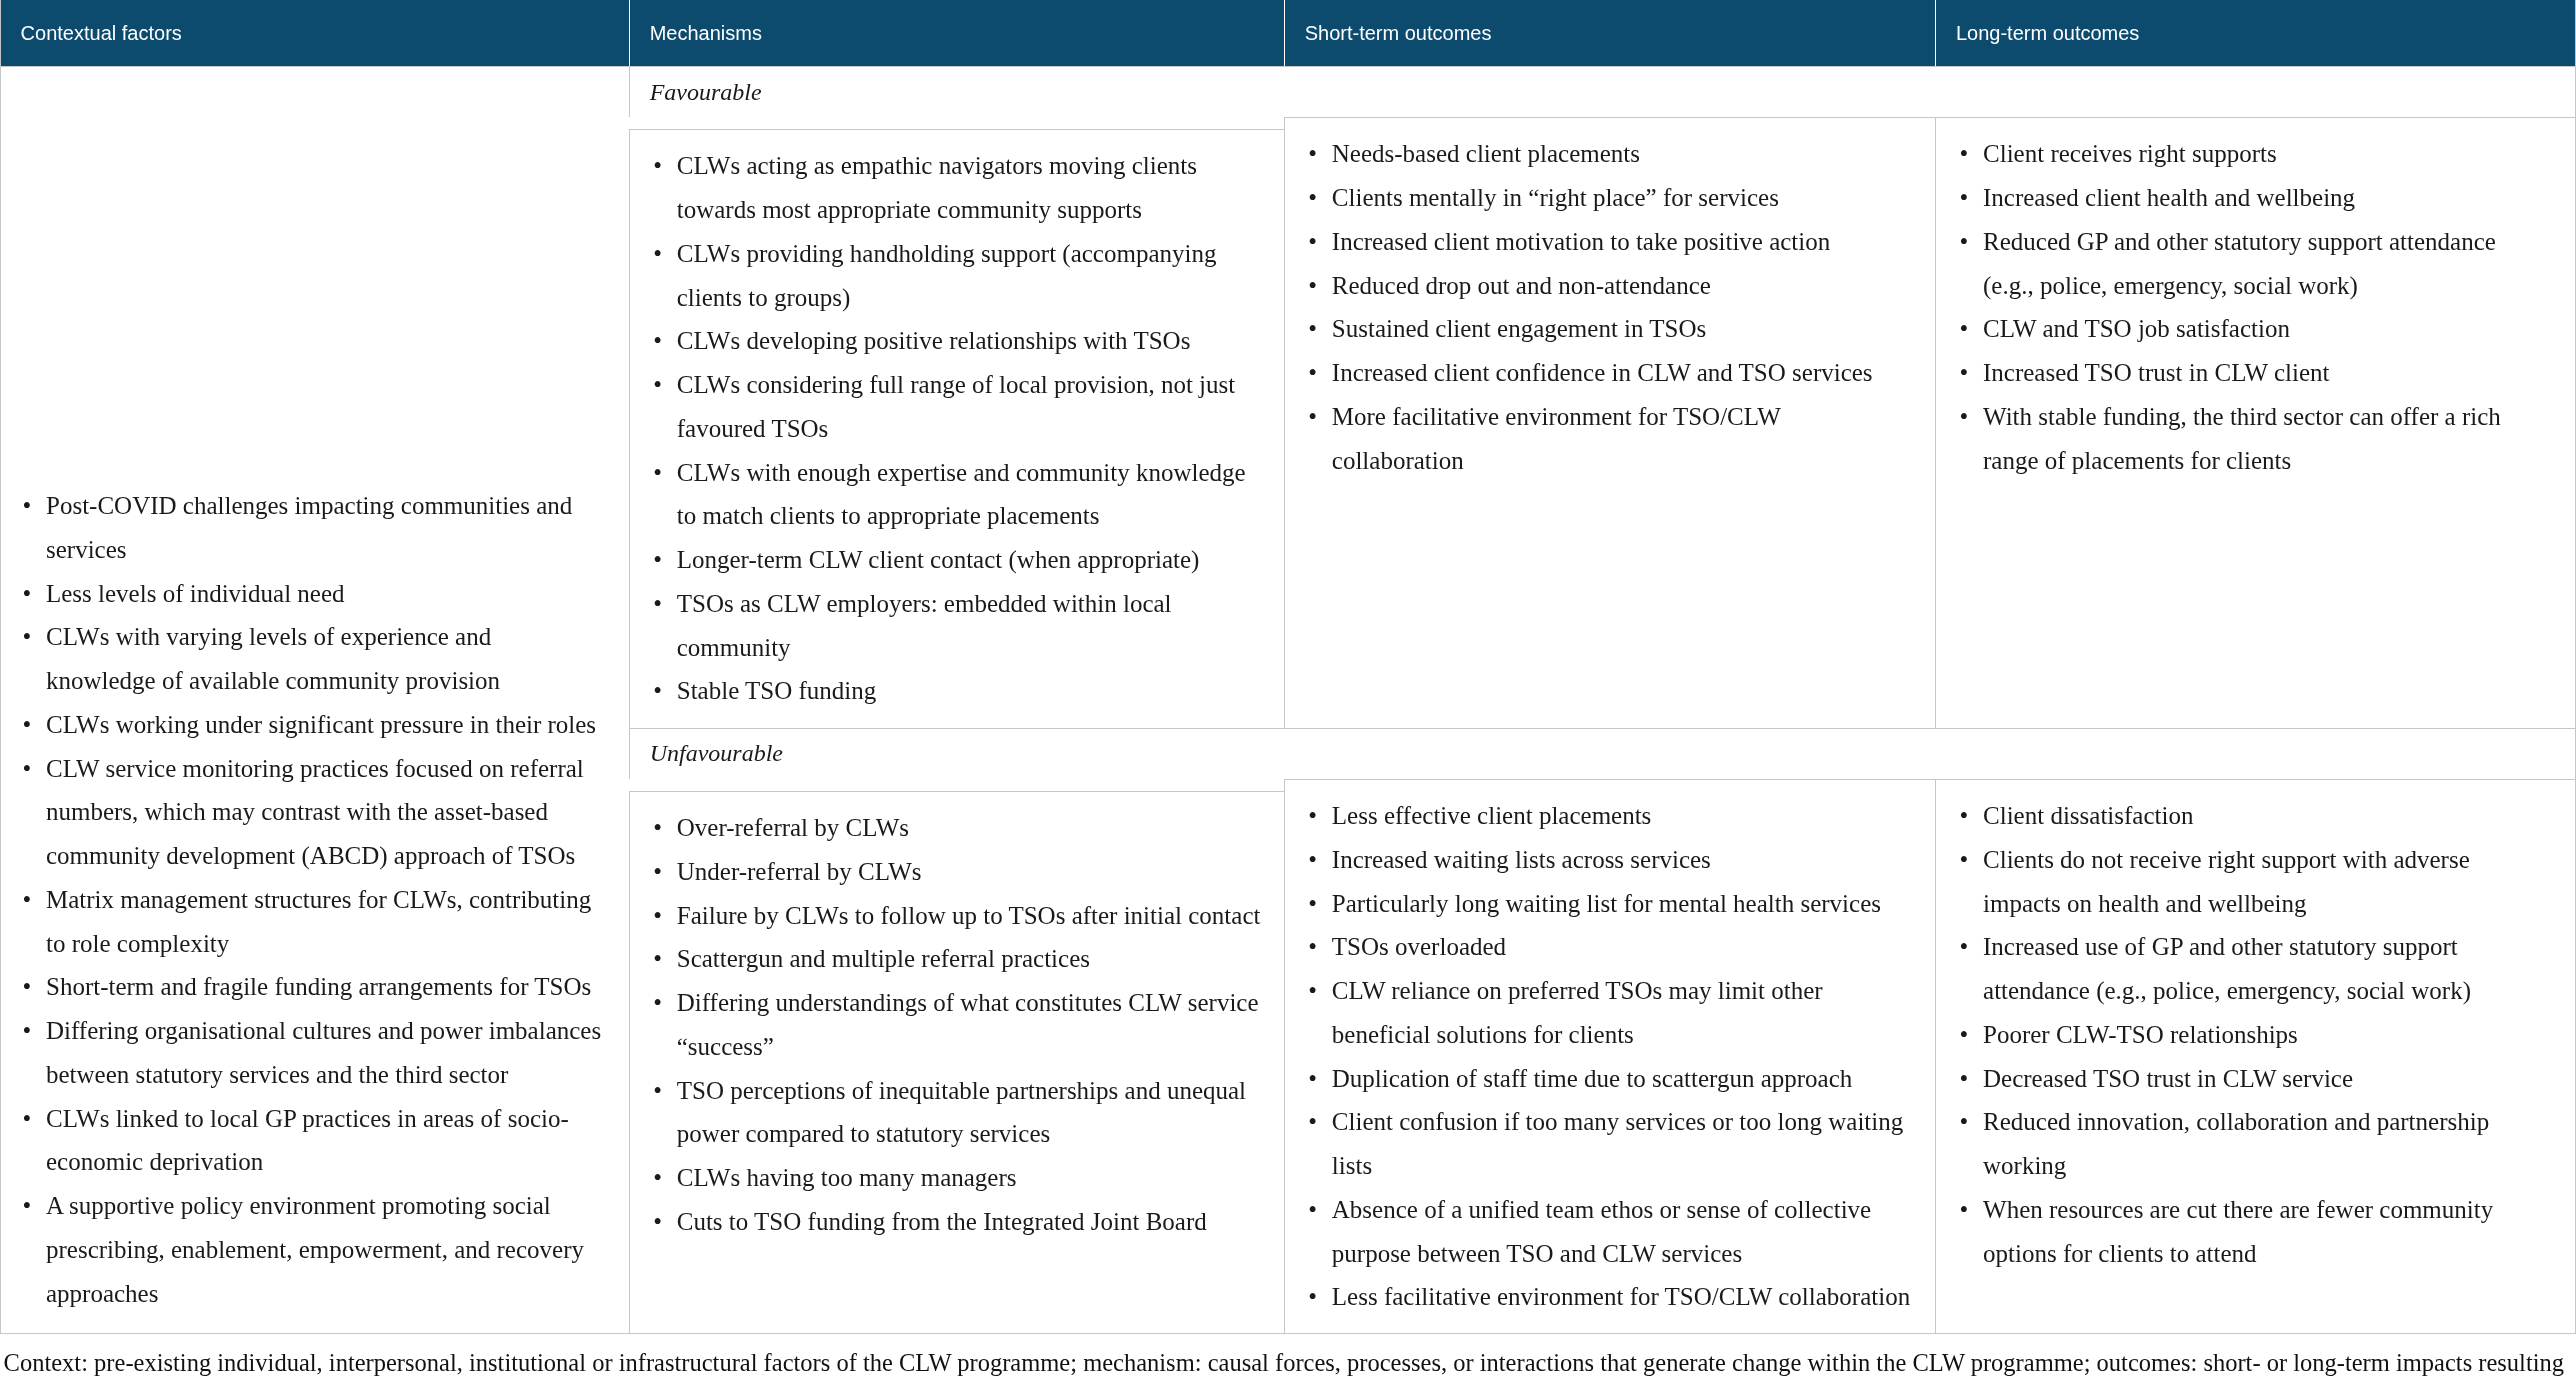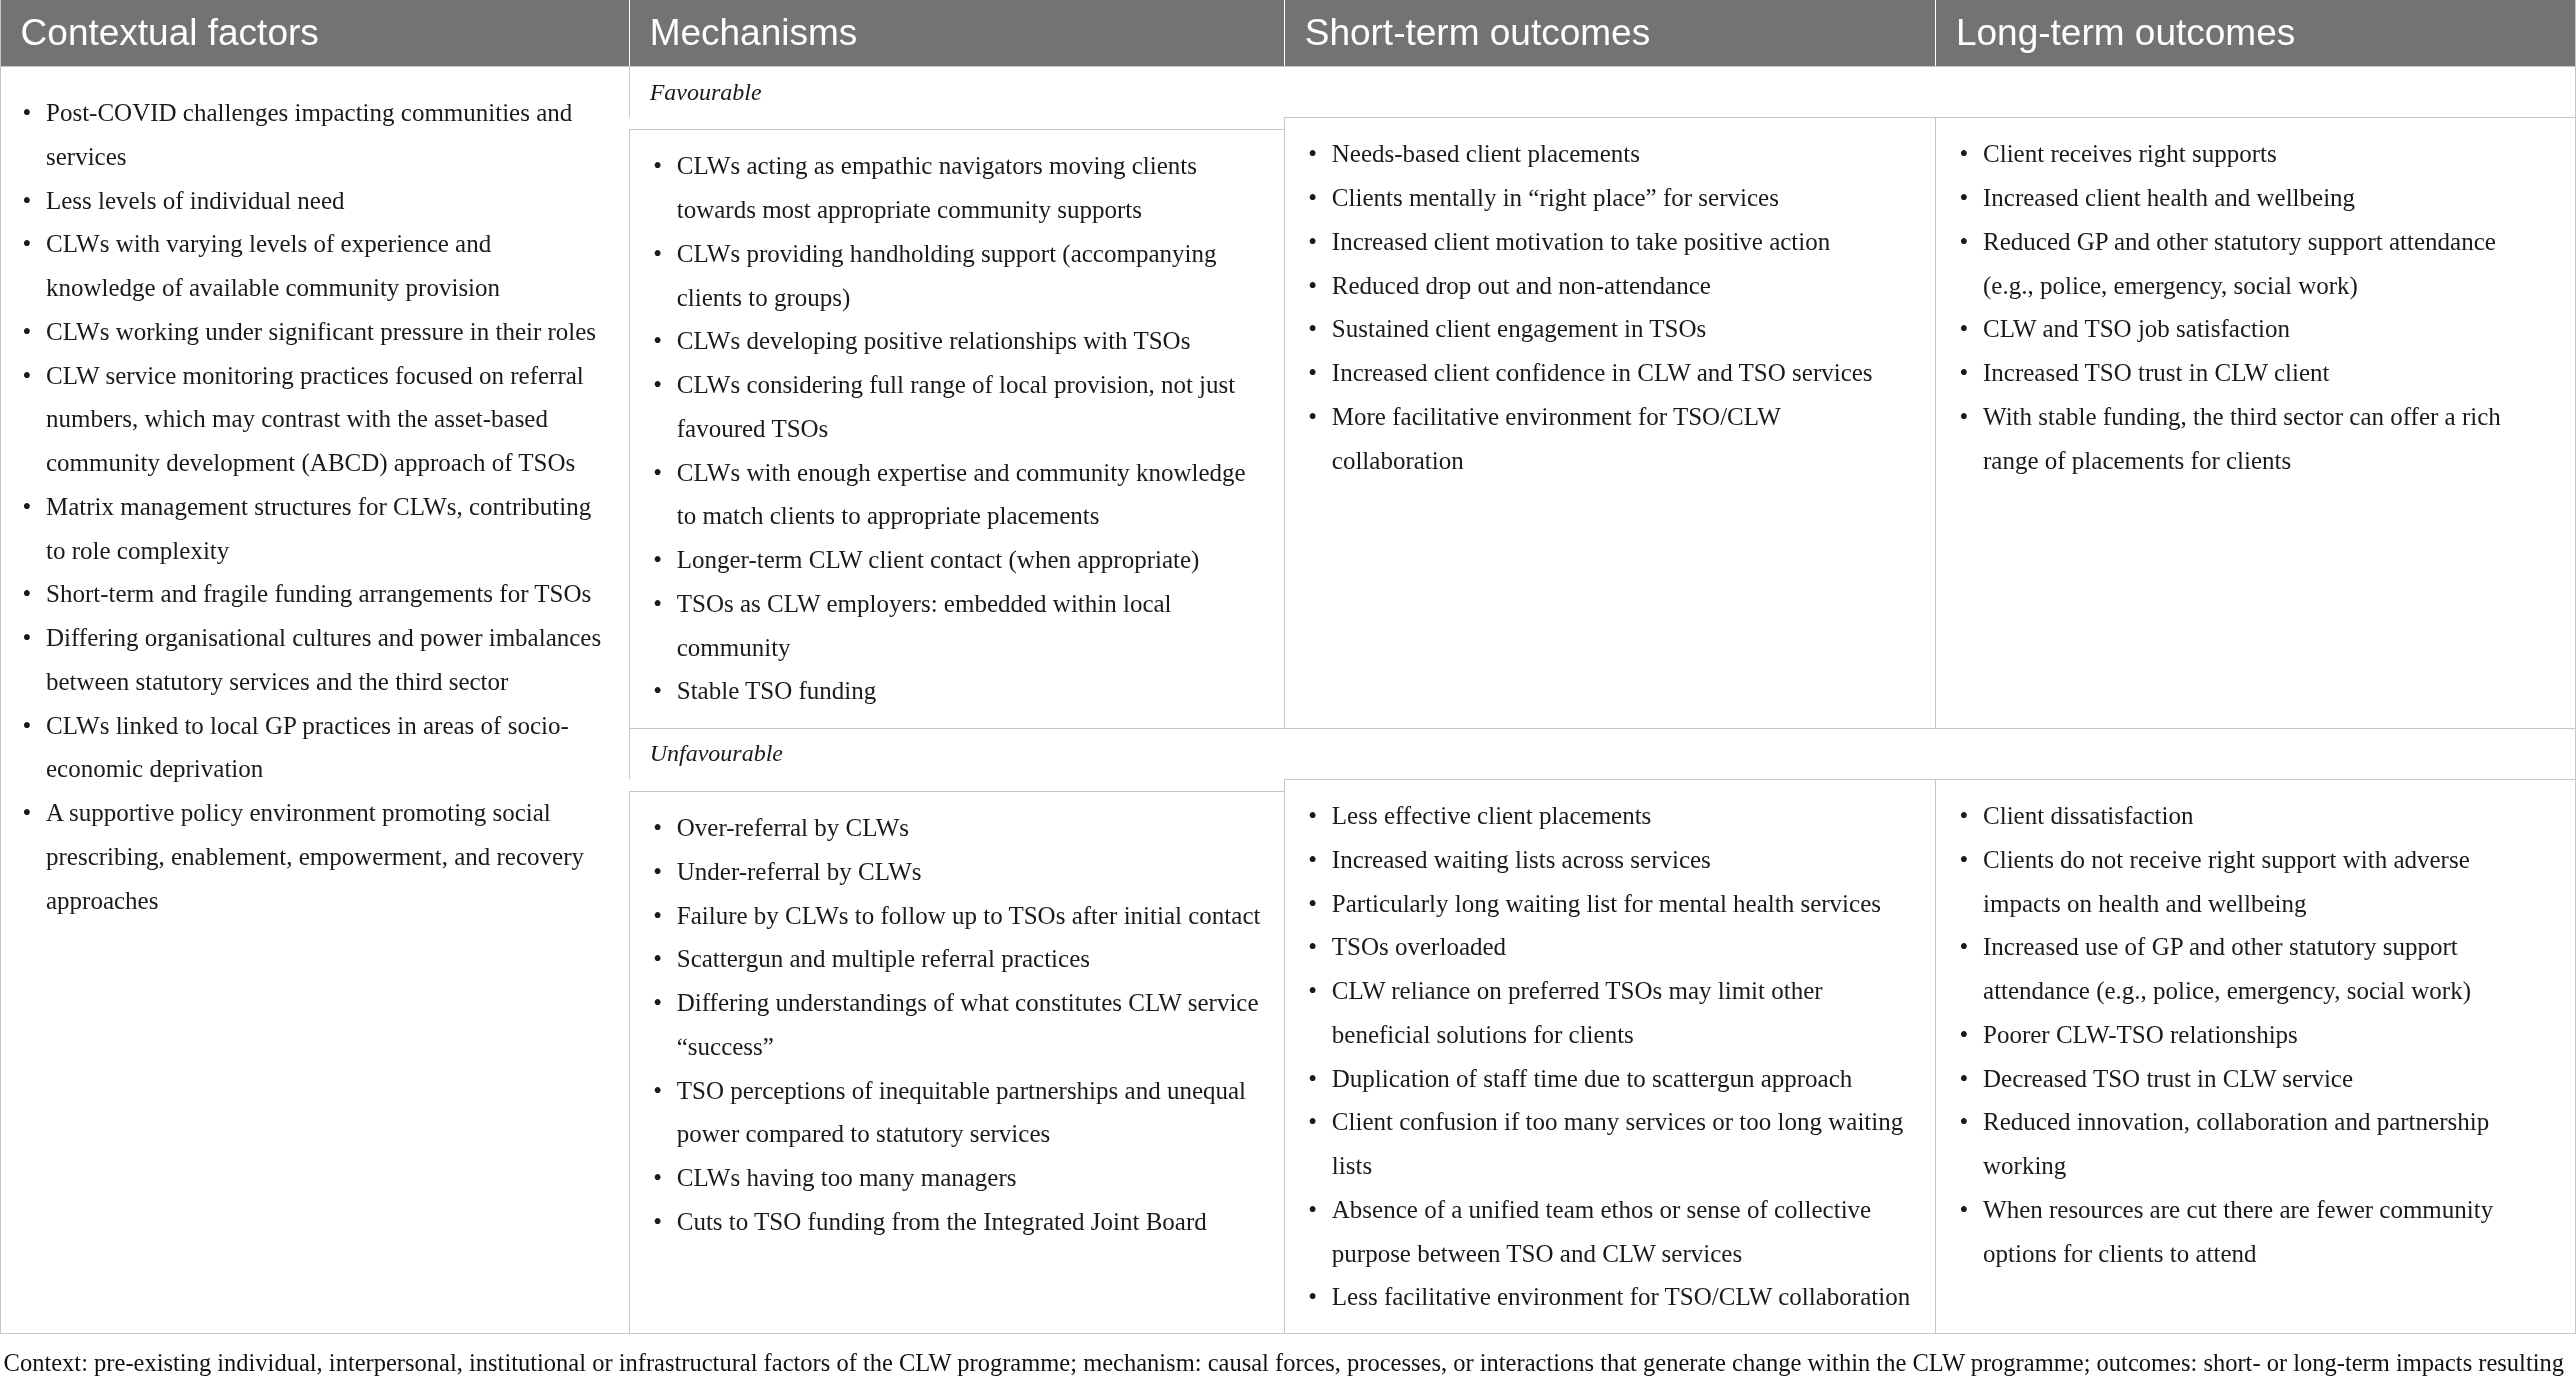--- a/index.html
+++ b/index.html
@@ -18,39 +18,39 @@
   .grid {
     display: grid;
     grid-template-columns: 24.4% 25.45% 25.3% 24.85%;
     grid-template-rows: 66px auto auto auto auto;
     border-left: 0.9px solid #c6c6c6;
     border-right: 0.9px solid #c6c6c6;
     border-bottom: 0.9px solid #c6c6c6;
     width: 100%;
   }
   .hcell {
-    background: #737373;
+    background: #0c4a6e;
     color: #ffffff;
     font-family: "Liberation Sans", "DejaVu Sans", sans-serif;
-    font-size: 37px;
+    font-size: 20px;
     font-weight: 400;
     padding: 13.4px 19.6px;
     display: flex;
     align-items: center;
     grid-row: 1;
   }
   .hcell + .hcell { border-left: 1.8px solid #ffffff; }
 
   .cell { border-top: 0.9px solid #c6c6c6; }
 
   .contextual-cell {
     grid-column: 1;
     grid-row: 2 / 6;
     display: flex;
-    align-items: flex-start;
+    align-items: flex-end;
     padding: 24px 23px 18px 9px;
   }
   .section-label {
     grid-column: 2 / 5;
     border-left: 0.9px solid #c6c6c6;
     font-style: italic;
     font-size: 24px;
     padding: 11.6px 19.6px;
   }
   .body-cell {

